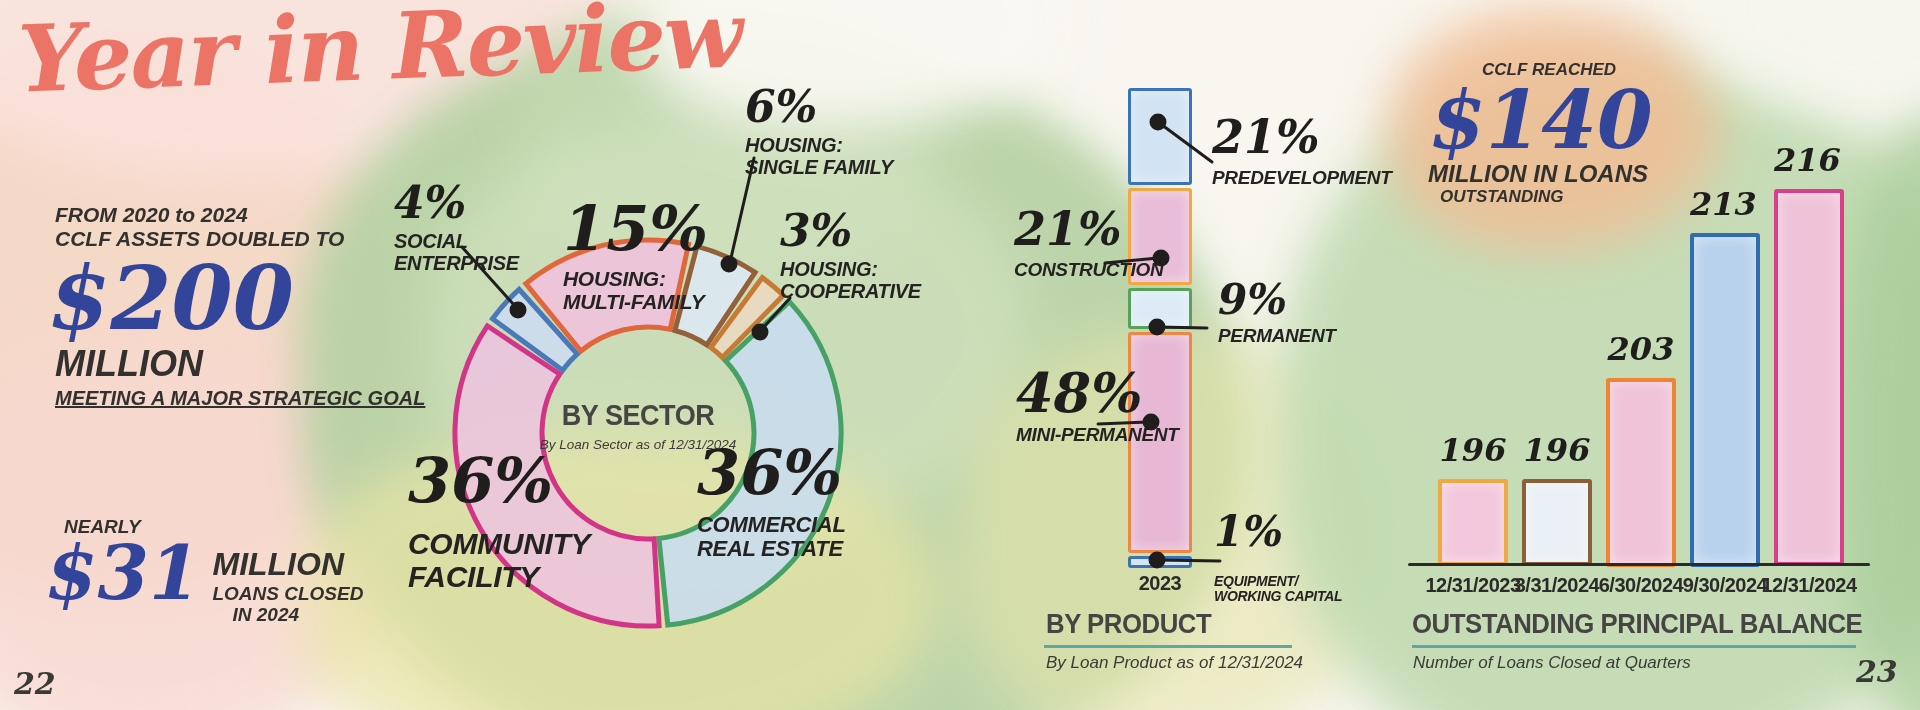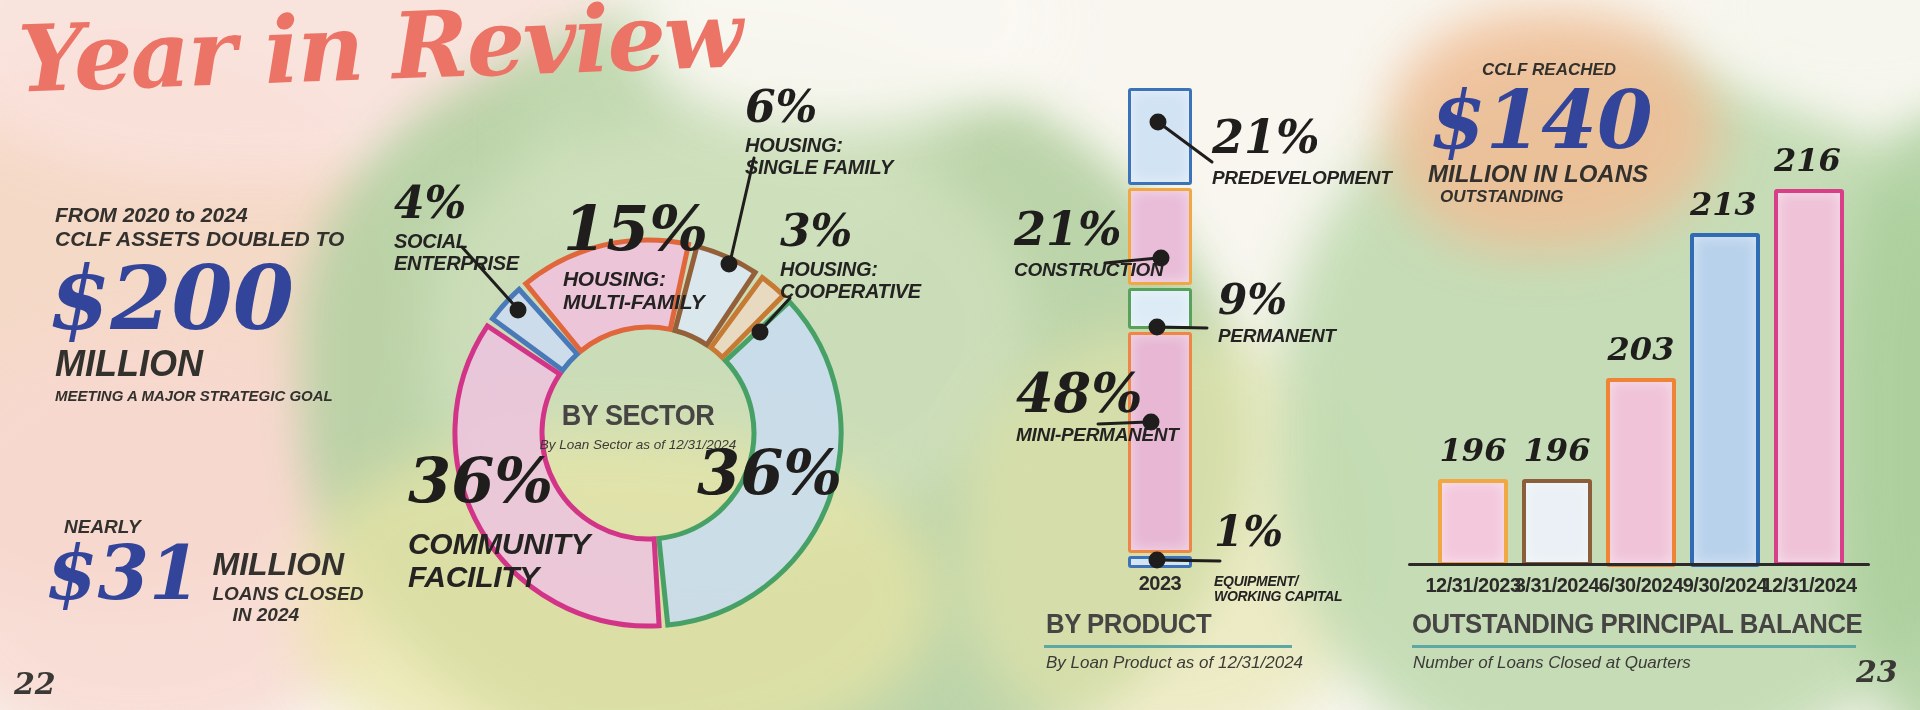--- a/index.html
+++ b/index.html
@@ -36,21 +36,21 @@
   <div class="wash" style="left:640px;top:-90px;width:420px;height:220px;background:#faf8f2;opacity:.95;"></div>
   <div class="wash" style="left:1700px;top:-100px;width:340px;height:210px;background:#f6f6ee;opacity:.85;"></div>
 
   <div class="abs brush" style="left:18px;top:4px;font-size:92px;color:#ec7467;transform:rotate(-2deg);letter-spacing:-2px;">Year in Review</div>
 
   <div class="abs" style="left:55px;top:203px;">
     <div class="stat" style="font-size:21px;">FROM 2020 to 2024</div>
     <div class="stat" style="font-size:21px;">CCLF ASSETS DOUBLED TO</div>
     <div class="brush brush-blue" style="font-size:88px;margin:6px 0 2px -6px;">$200</div>
     <div class="stat" style="font-size:36px;">MILLION</div>
-    <div class="stat" style="font-size:15px;margin-top:3px;">MEETING A MAJOR STRATEGIC GOAL</div>
+    <div class="stat" style="font-size:20px;margin-top:3px;text-decoration:underline;">MEETING A MAJOR STRATEGIC GOAL</div>
   </div>
 
   <div class="abs" style="left:46px;top:516px;">
     <div class="stat" style="font-size:19px;margin-left:18px;">NEARLY</div>
     <div style="display:flex;align-items:flex-start;gap:12px;">
       <div class="brush brush-blue" style="font-size:74px;">$31</div>
       <div style="padding-top:8px;">
         <div class="stat" style="font-size:32px;">MILLION</div>
         <div class="stat" style="font-size:19px;">LOANS CLOSED</div>
         <div class="stat" style="font-size:19px;padding-left:20px;">IN 2024</div>
@@ -102,20 +102,24 @@
   </div>
   <div class="abs" style="left:780px;top:210px;">
     <div class="brush" style="font-size:44px;">3%</div>
     <div class="lblname" style="margin-top:6px;">
       <div>HOUSING:</div>
       <div>COOPERATIVE</div>
     </div>
   </div>
   <div class="abs" style="left:697px;top:444px;">
     <div class="brush" style="font-size:62px;">36%</div>
+    <div class="lblname" style="margin-top:10px;font-size:22px;">
+      <div>COMMERCIAL</div>
+      <div>REAL ESTATE</div>
+    </div>
   </div>
   <div class="abs" style="left:408px;top:452px;">
     <div class="brush" style="font-size:62px;">36%</div>
     <div class="lblname" style="margin-top:16px;font-size:30px;">
       <div>COMMUNITY</div>
       <div>FACILITY</div>
     </div>
   </div>
 
   <div class="abs" id="stack" style="left:1128px;top:88px;width:64px;display:flex;flex-direction:column;gap:3px;">

